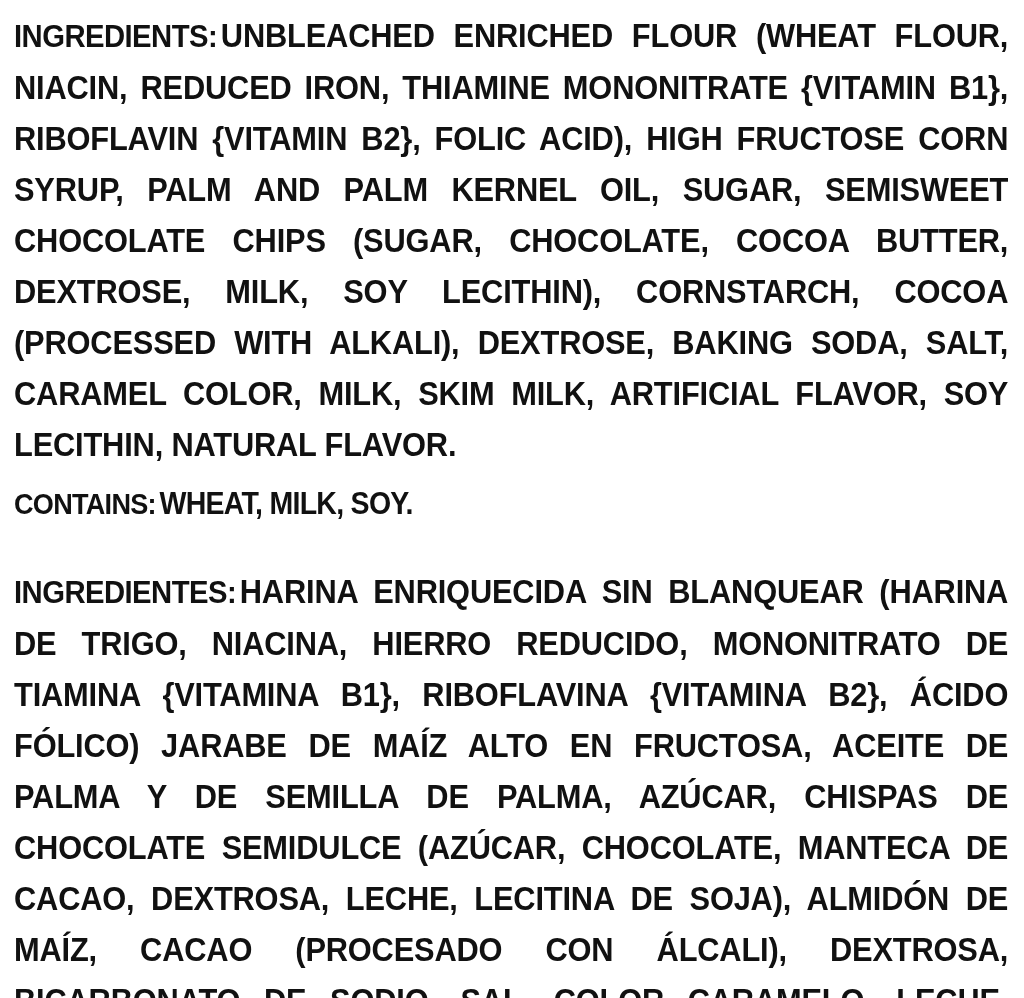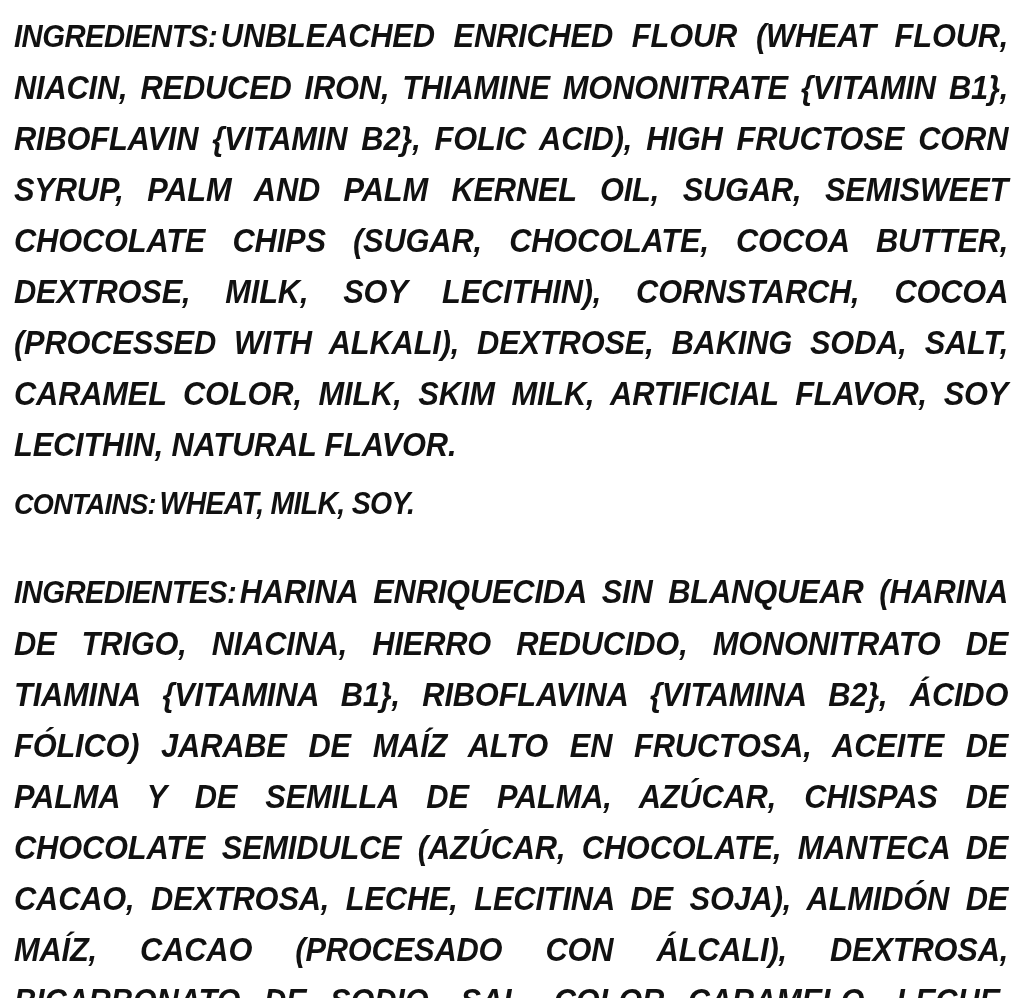--- a/index.html
+++ b/index.html
@@ -13,21 +13,20 @@
     font-family: "Liberation Sans", sans-serif;
     color: #111111;
     overflow: hidden;
   }
   .label-panel {
     box-sizing: border-box;
     width: 1024px;
     height: 774px;
     padding: 10px 14px 8px 14px;
     background: #ffffff;
-    font-style: italic;
   }
   
   .block {
     font-weight: 700;
     font-stretch: condensed;
     letter-spacing: -0.2px;
     text-align: justify;
     text-justify: inter-word;
     transform: scaleX(0.92);
     transform-origin: left top;

